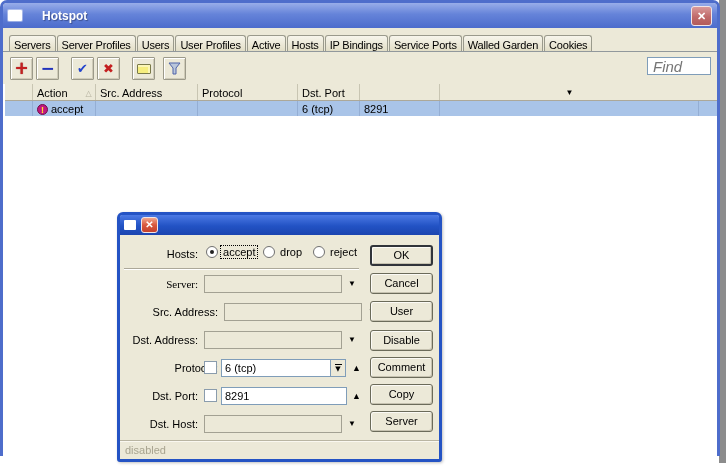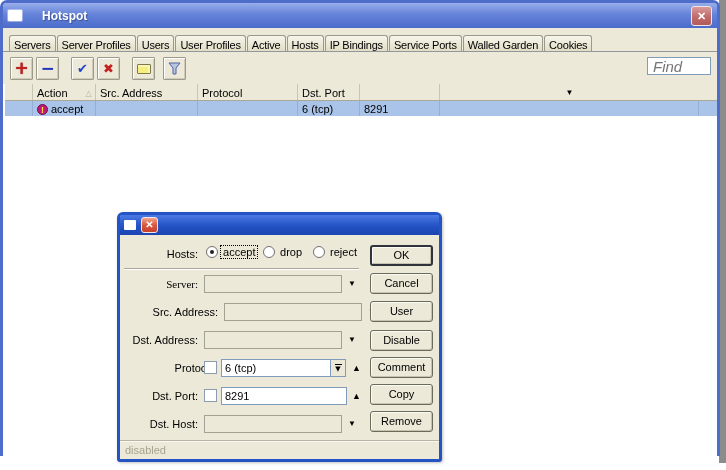--- a/index.html
+++ b/index.html
@@ -255,18 +255,18 @@
         <span class="combo"></span>
         <span class="darrow">▼</span>
       </div>
 
       <span class="dbtn default" style="top:10px;">OK</span>
       <span class="dbtn" style="top:38px;">Cancel</span>
       <span class="dbtn" style="top:66px;">User</span>
       <span class="dbtn" style="top:95px;">Disable</span>
       <span class="dbtn" style="top:122px;">Comment</span>
       <span class="dbtn" style="top:149px;">Copy</span>
-      <span class="dbtn" style="top:176px;">Remove</span>
+      <span class="dbtn" style="top:176px;">Server</span>
     </div>
 
     <div class="dstatus">disabled</div>
   </div>
 </div>
 
 </body></html>

